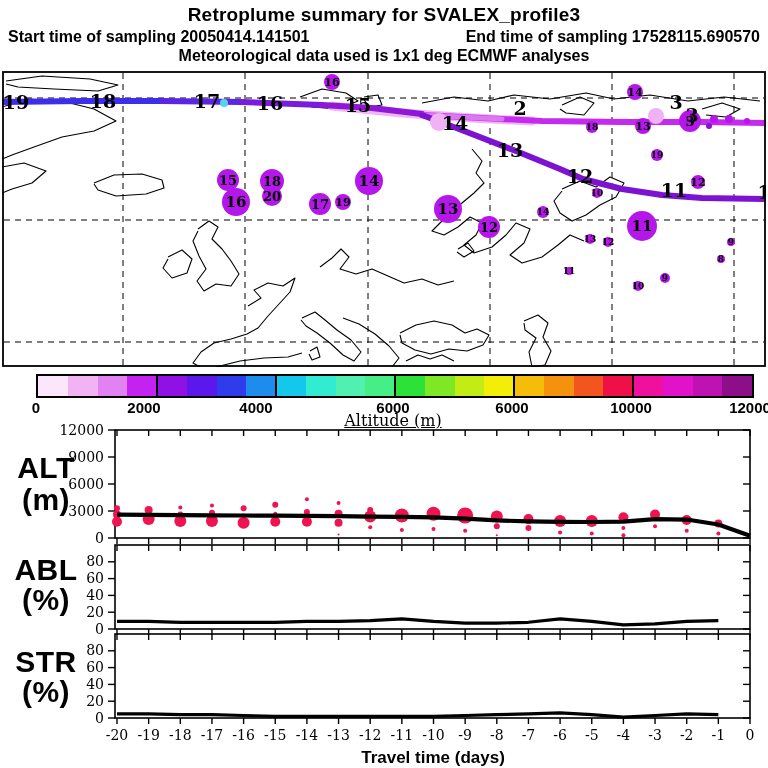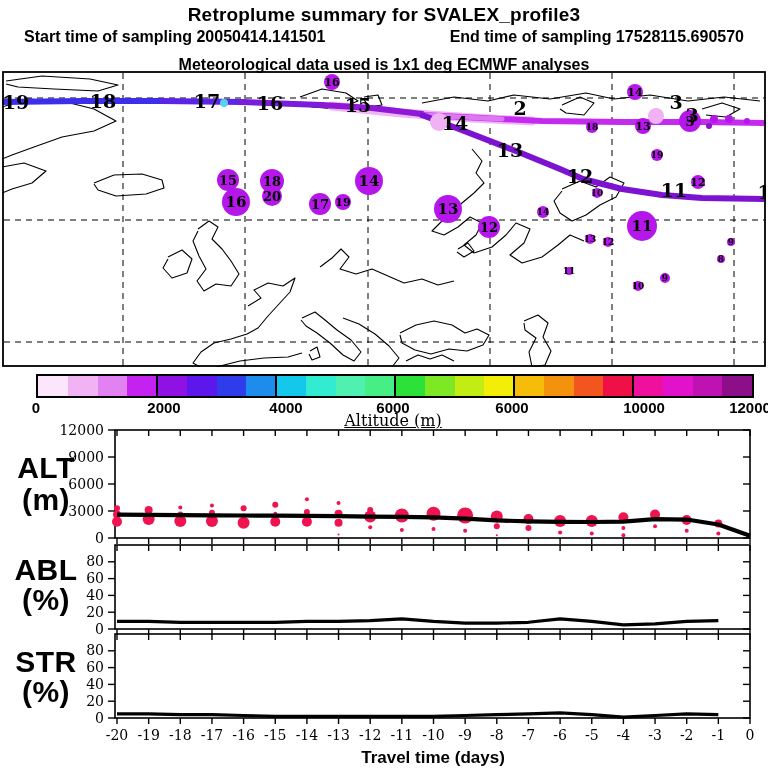--- a/index.html
+++ b/index.html
@@ -1,21 +1,21 @@
 <!DOCTYPE html>
 <html><head>
 <meta charset="utf-8">
 <style>
   html,body{margin:0;padding:0;}
   body{width:768px;height:768px;background:#fff;position:relative;overflow:hidden;
        font-family:"Liberation Sans",sans-serif;}
   .hdr{position:absolute;top:0;left:0;width:768px;text-align:center;}
   .t1{font-size:19px;font-weight:bold;margin-top:4px;letter-spacing:.2px;}
-  .t2{font-size:16px;font-weight:bold;display:flex;justify-content:space-between;padding:0 24px;margin-top:2px;}
-  .t3{font-size:16px;font-weight:bold;margin-top:10px;}
+  .t2{font-size:16px;font-weight:bold;display:flex;justify-content:space-between;padding:0 8px;margin-top:2px;}
+  .t3{font-size:16px;font-weight:bold;margin-top:1px;}
   svg.map{position:absolute;left:2px;top:71px;}
   .coast{fill:none;stroke:#000;stroke-width:1.1;stroke-linejoin:round;}
   .grid{stroke:#000;stroke-width:1;stroke-dasharray:6 5;}
   .frame{fill:none;stroke:#000;stroke-width:1.8;}
   .mday{font-family:"DejaVu Serif",serif;font-weight:bold;font-size:19px;fill:#000;}
   .mnum{font-family:"DejaVu Serif",serif;font-weight:bold;fill:#000;}
   .cbar-wrap{position:absolute;left:0;top:372px;width:768px;height:54px;}
   .cbar{position:absolute;left:36px;top:2px;width:714px;height:20px;border:2px solid #000;display:flex;}
   .cbar .seg{flex:1;}
   .cbar .sep{position:absolute;top:0;width:2px;height:100%;background:#000;}
@@ -186,25 +186,25 @@
       <div class="seg" style="background:#bf12b2"></div>
       <div class="seg" style="background:#8c0e88"></div>
       <div class="sep" style="left:118px"></div>
       <div class="sep" style="left:237px"></div>
       <div class="sep" style="left:356px"></div>
       <div class="sep" style="left:475px"></div>
       <div class="sep" style="left:594px"></div>
     </div>
   <div id="cbarlabels">
       <span class="cbar-lbl" style="left:36px">0</span>
-      <span class="cbar-lbl" style="left:164px">2000</span>
-      <span class="cbar-lbl" style="left:286px">4000</span>
+      <span class="cbar-lbl" style="left:144px">2000</span>
+      <span class="cbar-lbl" style="left:256px">4000</span>
       <span class="cbar-lbl" style="left:393px">6000</span>
       <span class="cbar-lbl" style="left:512px">6000</span>
-      <span class="cbar-lbl" style="left:644px">10000</span>
+      <span class="cbar-lbl" style="left:631px">10000</span>
       <span class="cbar-lbl" style="left:750px">12000</span>
     </div>
   <div class="cbar-title">Altitude (m)</div>
 </div>
 
 <svg class="panels" id="panelsvg" width="768" height="346" viewBox="0 0 768 346">
     <rect class="axisbox" x="115" y="8" width="635" height="108"></rect>
     <line class="tick" x1="117" y1="8" x2="117" y2="14"></line>
     <line class="tick" x1="117" y1="116" x2="117" y2="122"></line>
     <line class="tick" x1="148.64999999999998" y1="8" x2="148.64999999999998" y2="14"></line>

